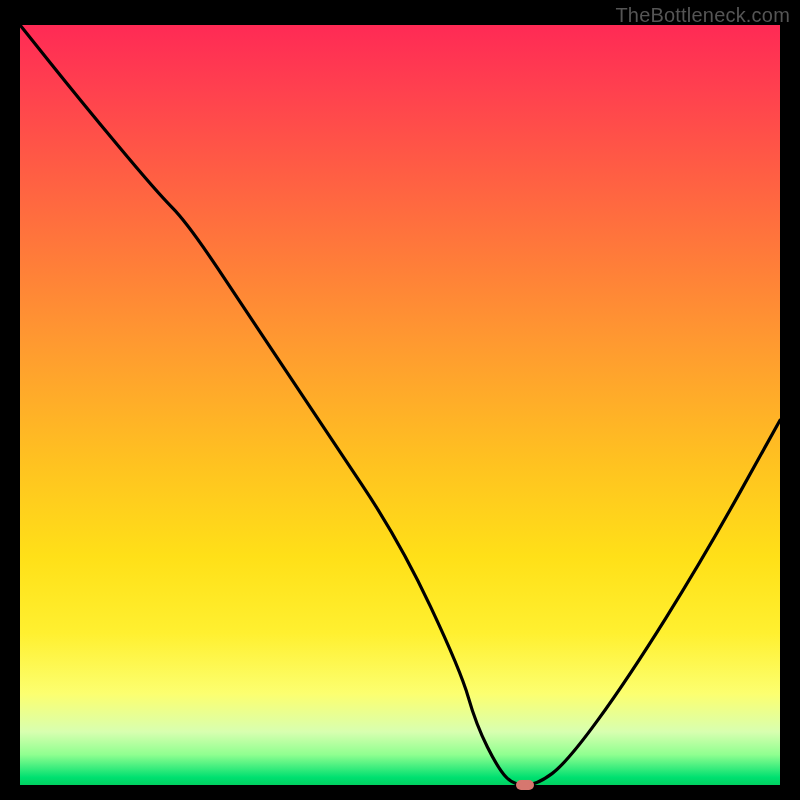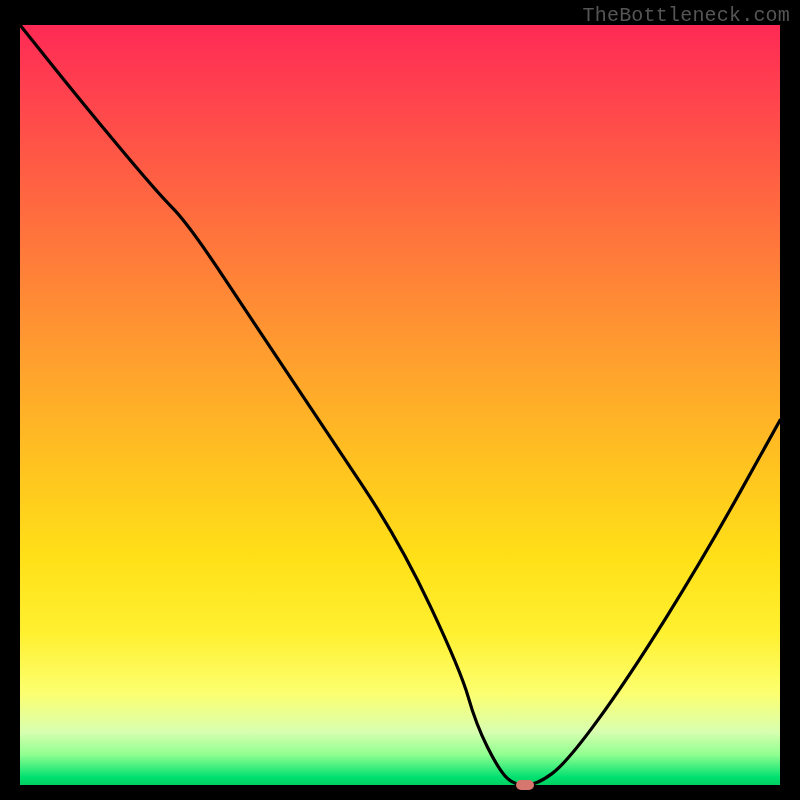--- a/index.html
+++ b/index.html
@@ -13,21 +13,20 @@
   }
   .watermark {
     position: absolute;
     top: 4px;
     right: 10px;
     color: #555;
     font-size: 20px;
     font-weight: 500;
     letter-spacing: 0.2px;
     z-index: 10;
-    font-family: Liberation Mono, monospace;
   }
   .plot-area {
     position: absolute;
     left: 20px;
     top: 25px;
     width: 760px;
     height: 760px;
   }
   .gradient-bg {
     position: absolute;

